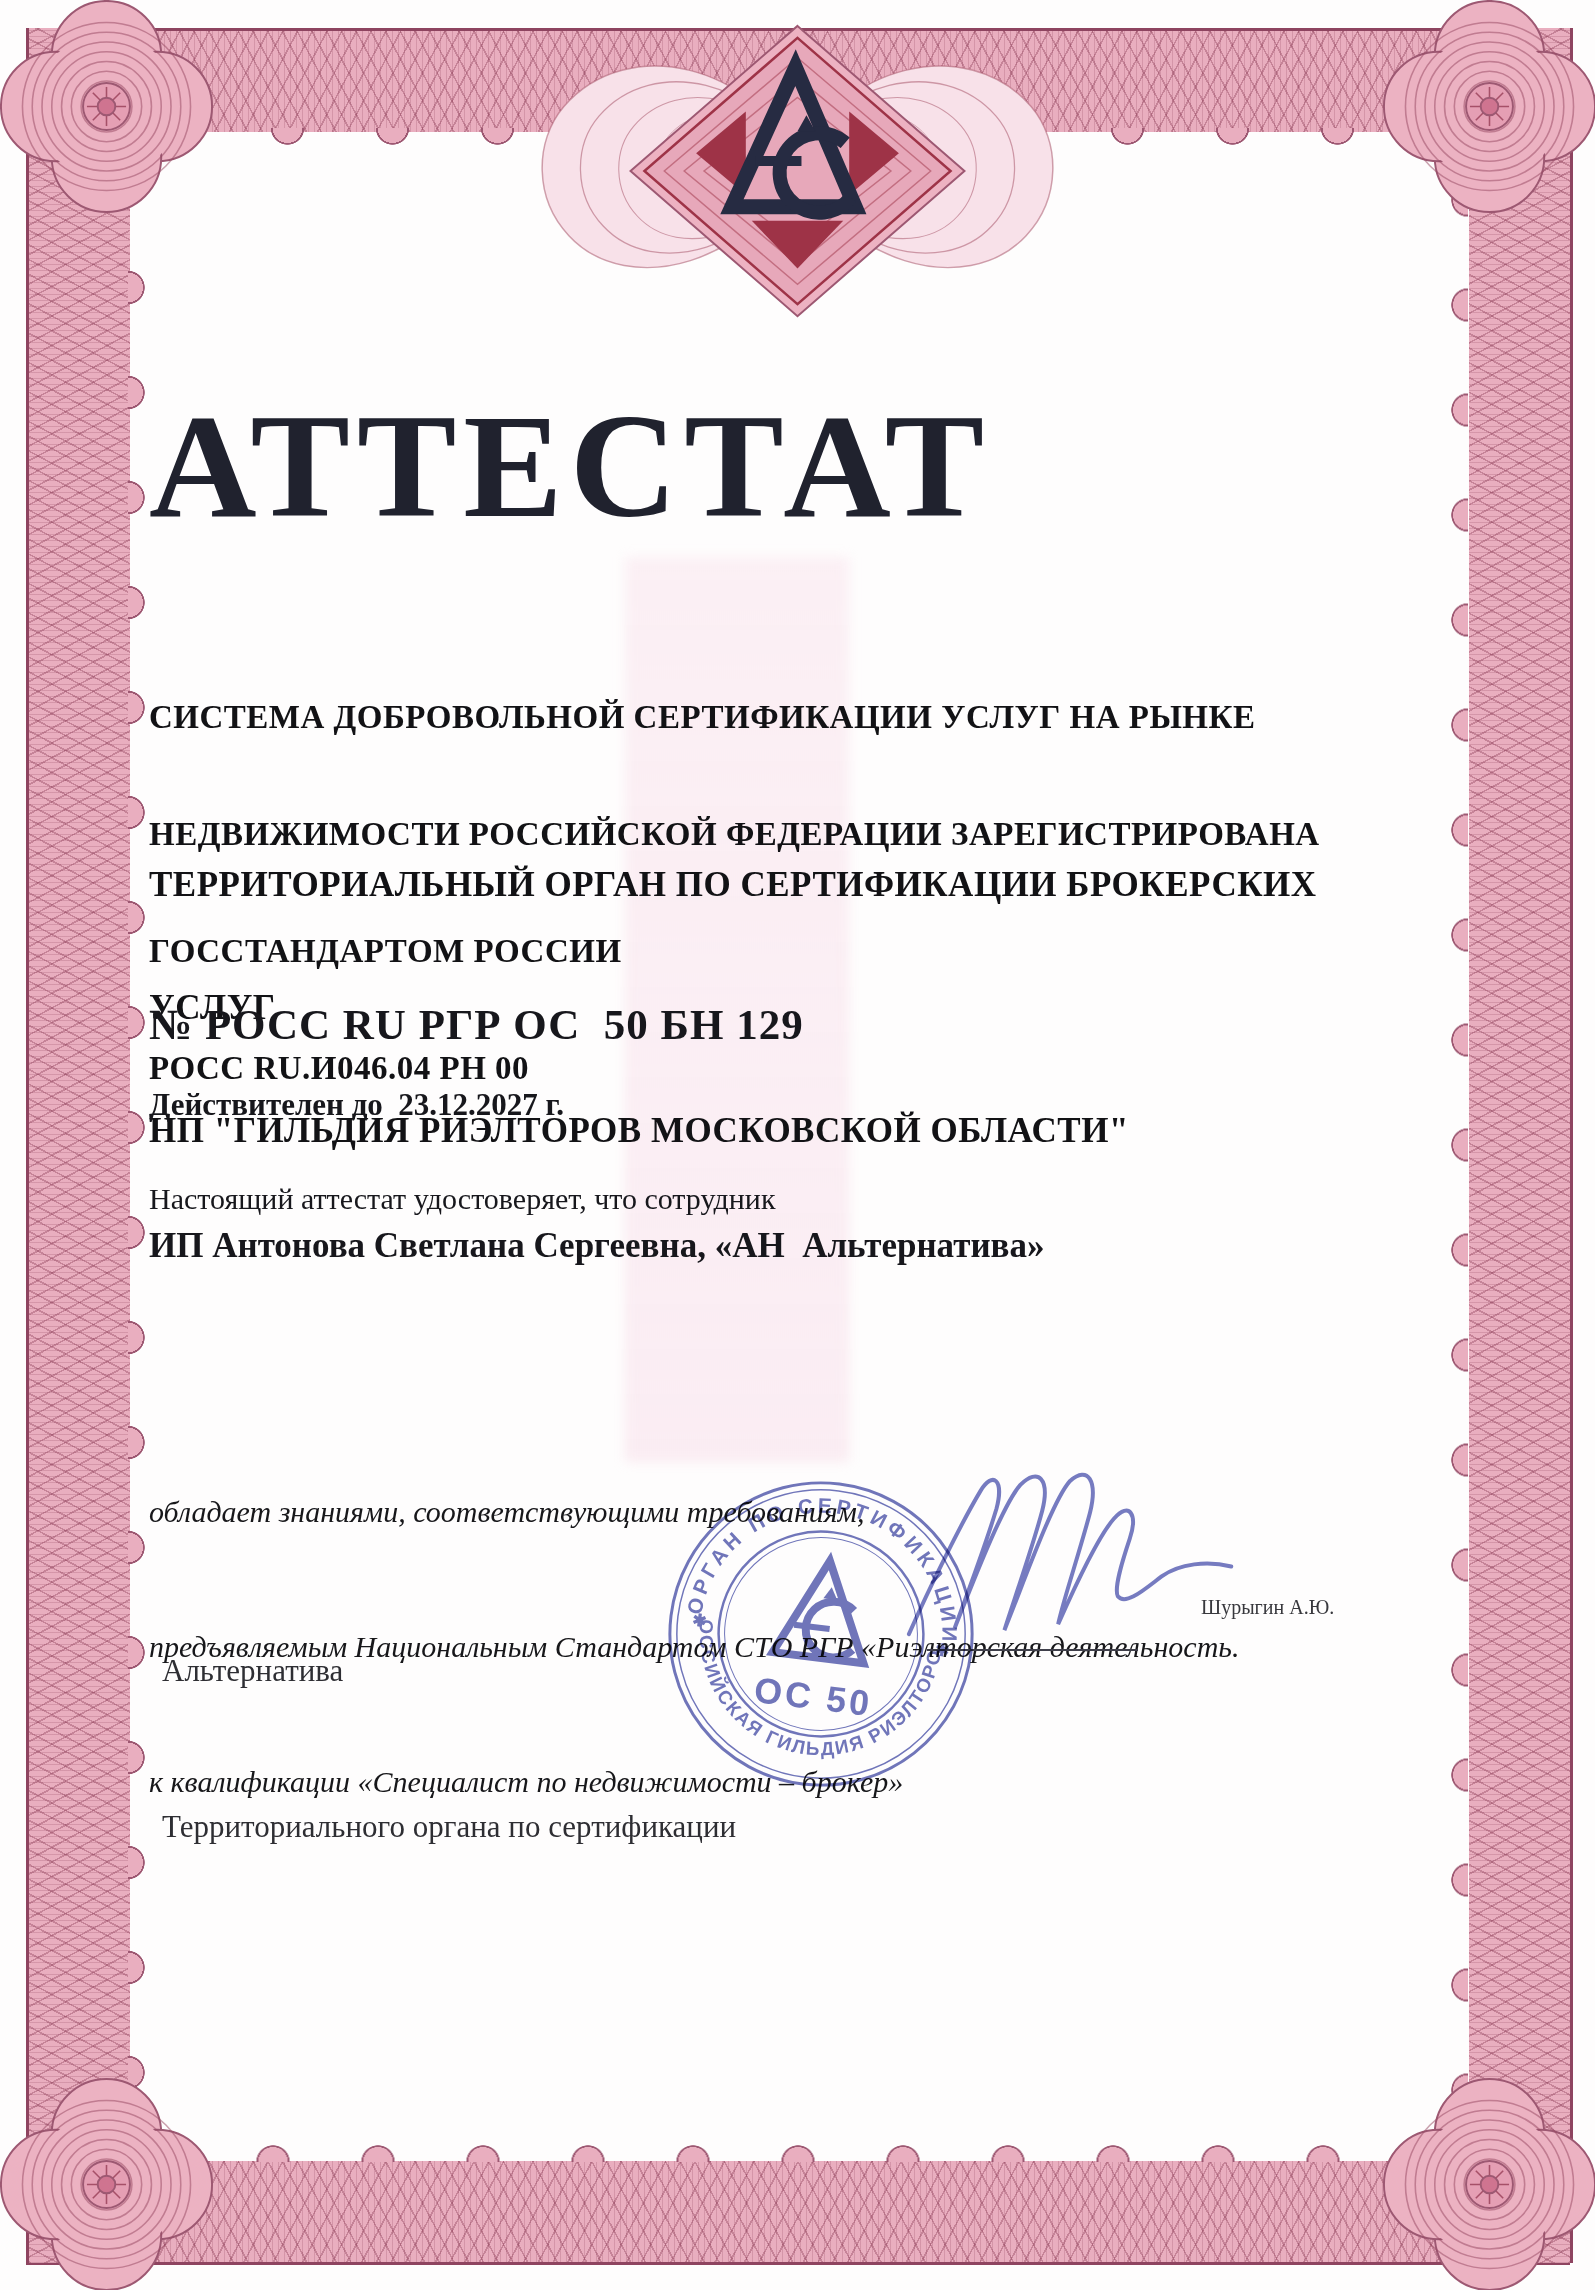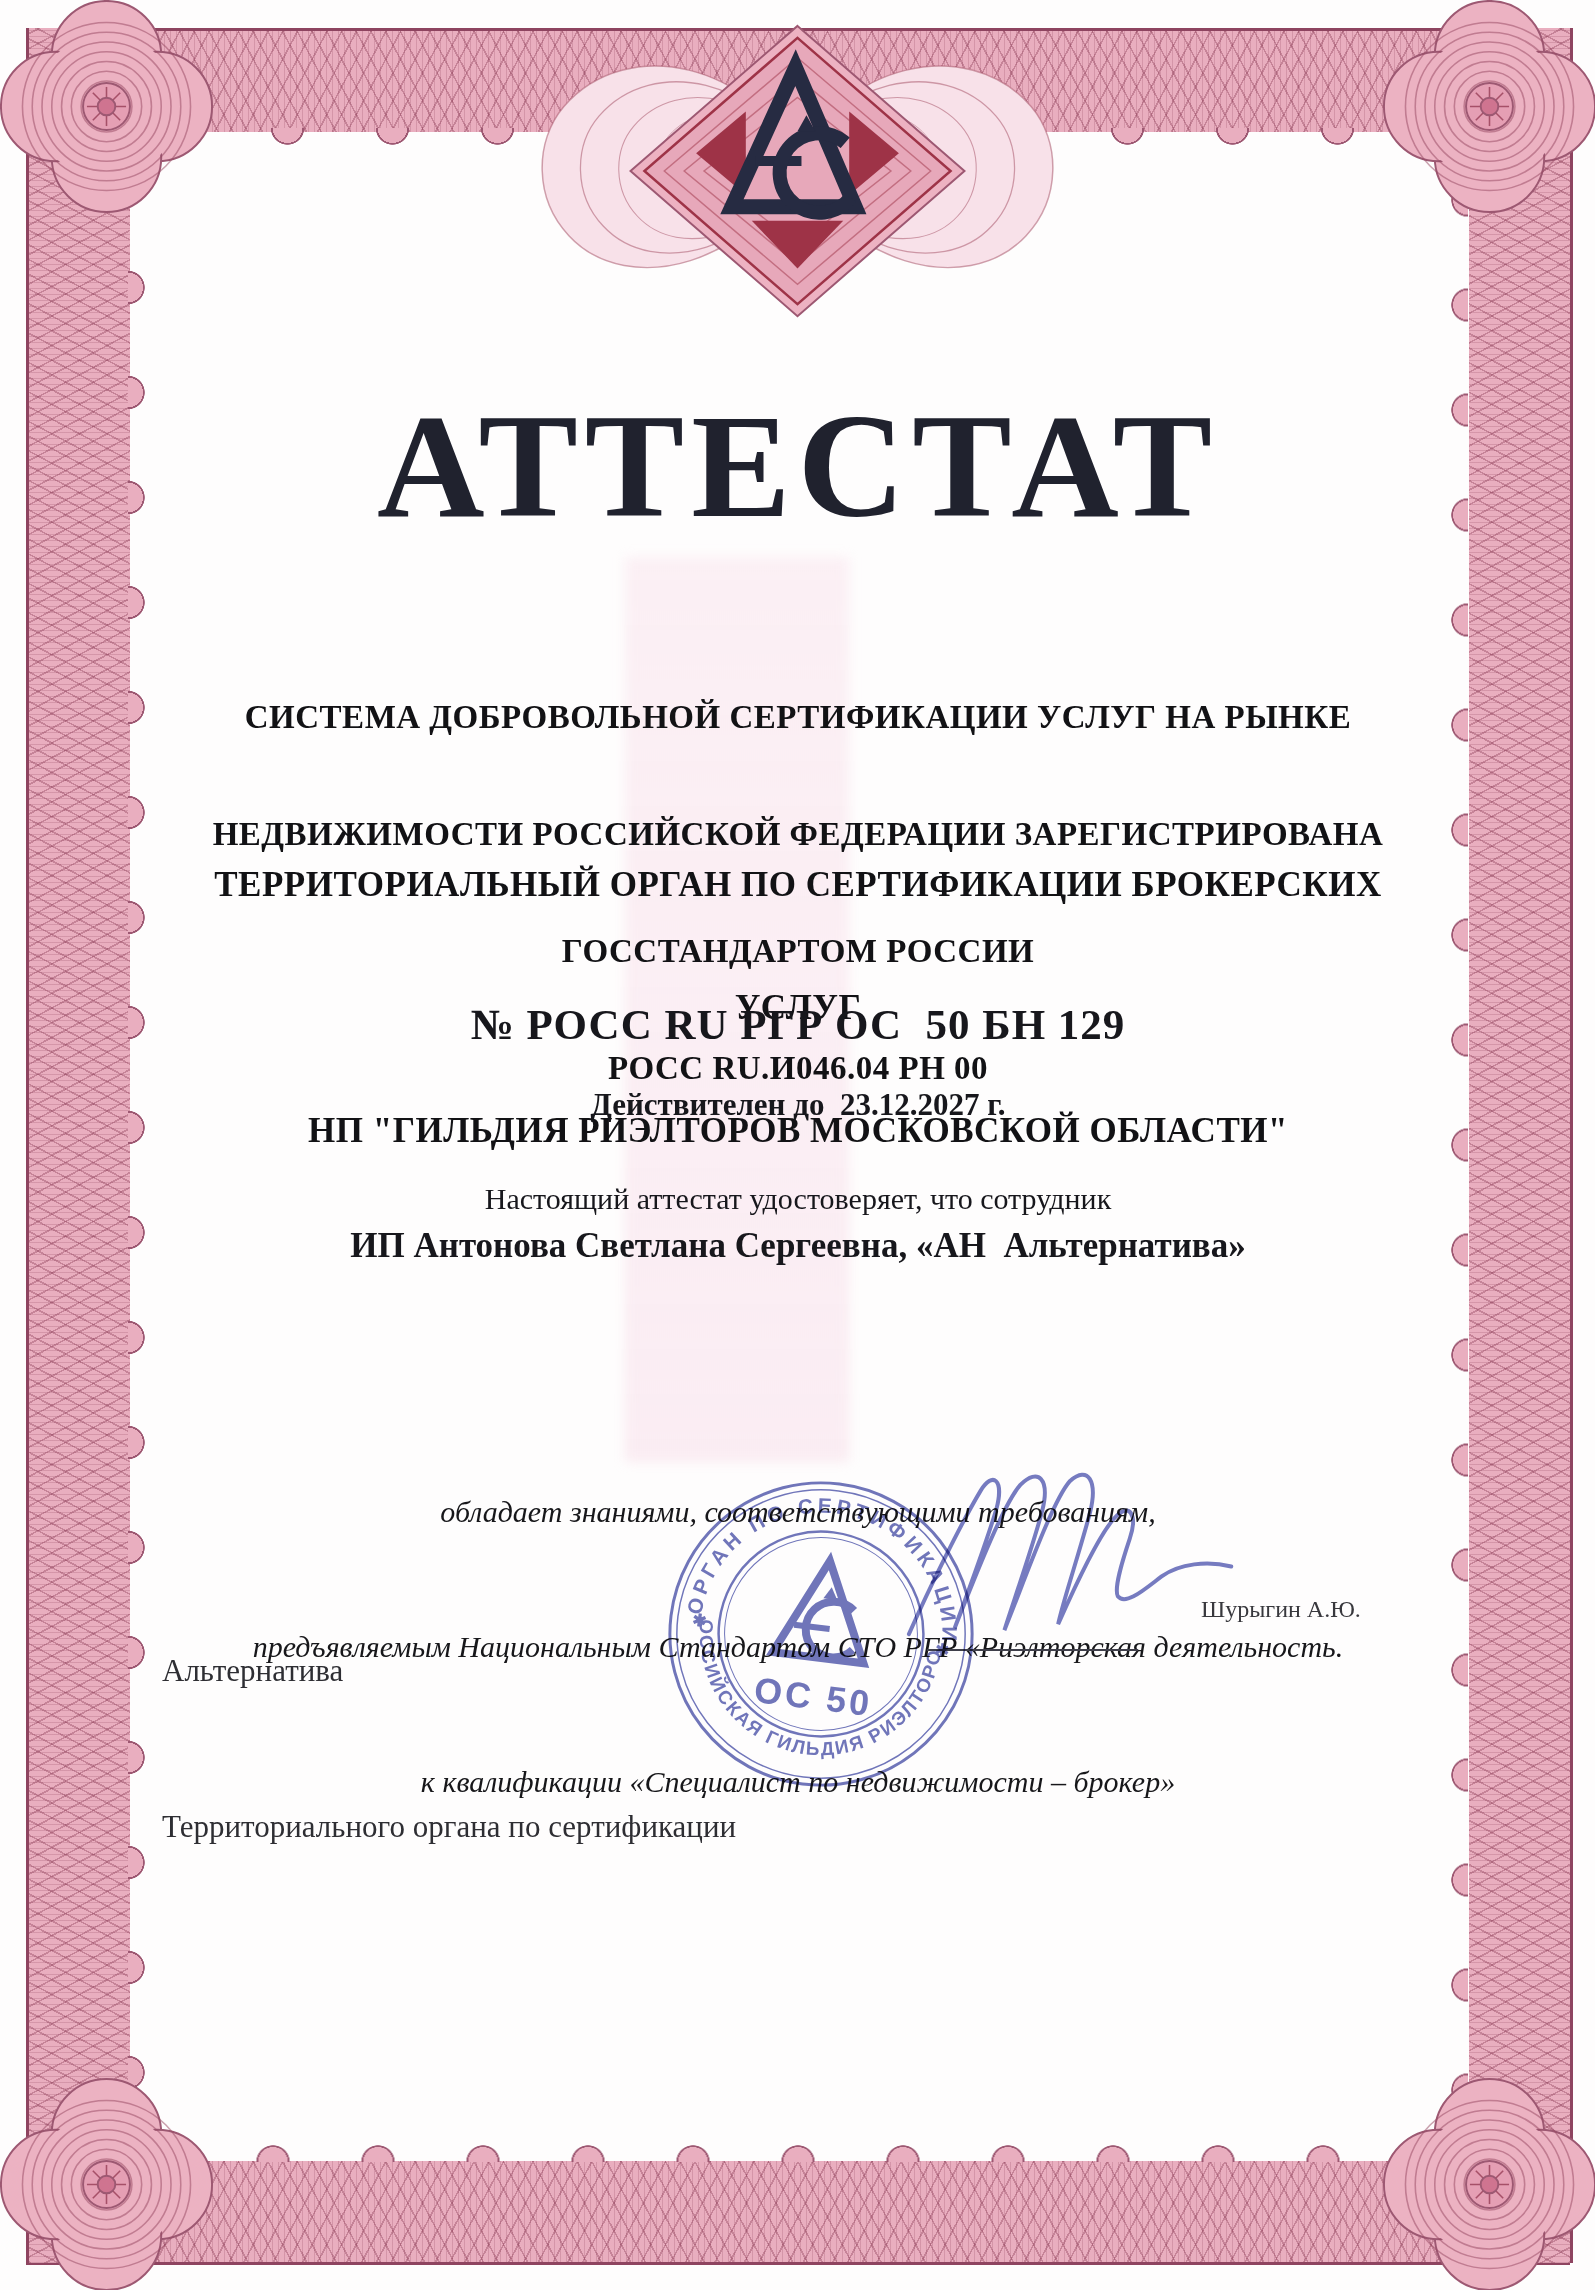--- a/index.html
+++ b/index.html
@@ -28,33 +28,33 @@
     background:radial-gradient(circle at 50% 100%,#e9aebf 0 15px,#9d5872 15px 16.4px,transparent 17px);
     background-size:105px 24px;background-repeat:repeat-x;background-position:bottom;}
   .sc-left{left:128px;top:130px;bottom:130px;width:24px;
     background:radial-gradient(circle at 0 50%,#e9aebf 0 15px,#9d5872 15px 16.4px,transparent 17px);
     background-size:24px 105px;background-repeat:repeat-y;}
   .sc-right{left:1444px;top:130px;bottom:130px;width:24px;
     background:radial-gradient(circle at 100% 50%,#e9aebf 0 15px,#9d5872 15px 16.4px,transparent 17px);
     background-size:24px 105px;background-repeat:repeat-y;background-position:right;}
   .rosette{position:absolute;width:215px;height:215px;}
   
-  .cline{position:absolute;left:149px;right:149px;text-align:center;white-space:pre;}
+  .cline{position:absolute;left:149px;right:149px;text-align:left;white-space:pre;}
   .title{top:380px;font-size:149px;font-weight:700;letter-spacing:7px;color:#20222e;}
   .blk{font-weight:700;font-size:33px;line-height:39px;letter-spacing:0.5px;color:#121215;}
   .reg{top:620px;}
   .issuer{top:782px;font-size:35px;line-height:41px;}
   .cert-no{top:1000px;font-size:43px;font-weight:700;letter-spacing:1px;}
   .valid{top:1087px;font-size:31px;font-weight:700;}
   .intro{top:1182px;font-size:30px;}
   .employer{top:1226px;font-size:35px;font-weight:700;}
   .holder{top:1290px;font-size:47px;line-height:54px;font-weight:700;font-style:italic;color:#111;}
   .qual{top:1399px;font-size:30px;font-style:italic;line-height:45px;color:#17171a;}
   .role{position:absolute;left:162px;top:1541px;font-size:31px;line-height:52px;color:#2e2e33;white-space:pre;}
-  .sign-name{position:absolute;left:1201px;top:1596px;font-size:24px;color:#38383d;}
+  .sign-name{position:absolute;left:1201px;top:1596px;font-size:20px;color:#38383d;}
   .sig-line{position:absolute;left:927px;top:1649px;width:211px;border-top:2px solid #3f3f4a;}
   .wash{position:absolute;left:625px;top:557px;width:224px;height:905px;
         background:linear-gradient(180deg,rgba(246,210,226,.30),rgba(246,210,226,.38));filter:blur(6px);}
   .medallion{position:absolute;left:330px;top:12px;}
   .stamp{position:absolute;left:652px;top:1465px;mix-blend-mode:multiply;opacity:.88;}
   .signature{position:absolute;left:891px;top:1465px;mix-blend-mode:multiply;}
 </style>
 </head>
 <body>
 

